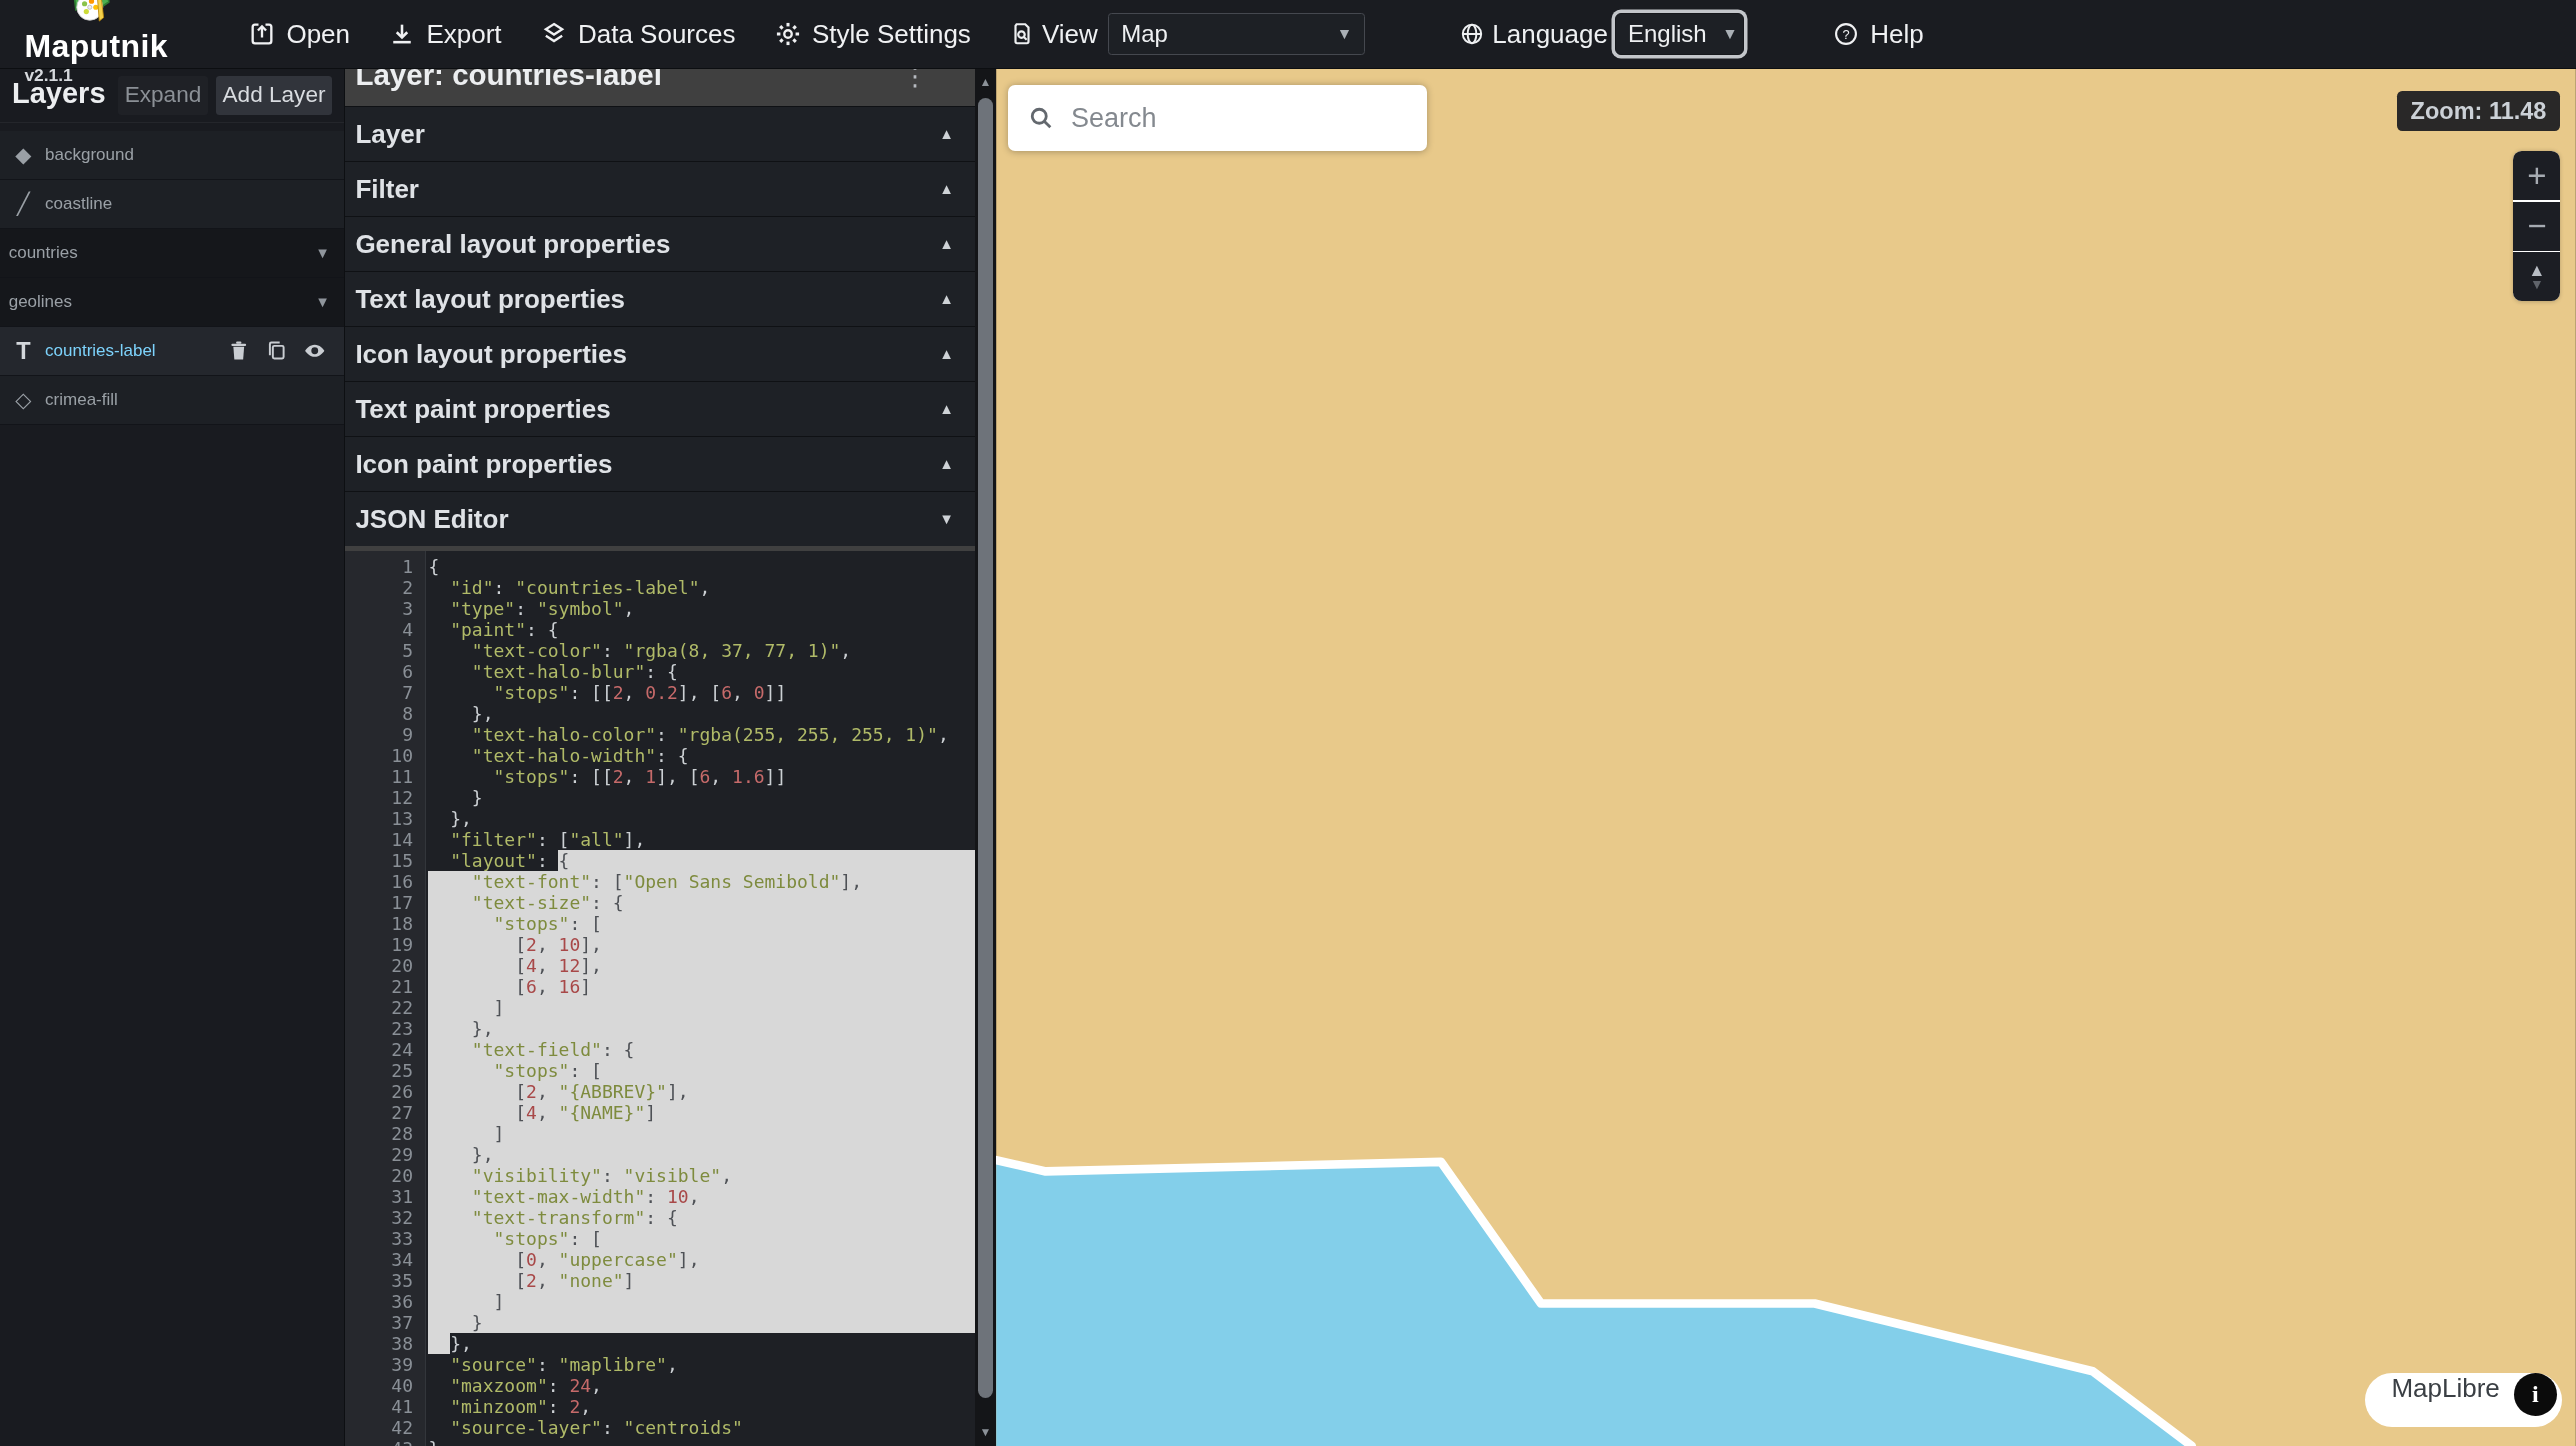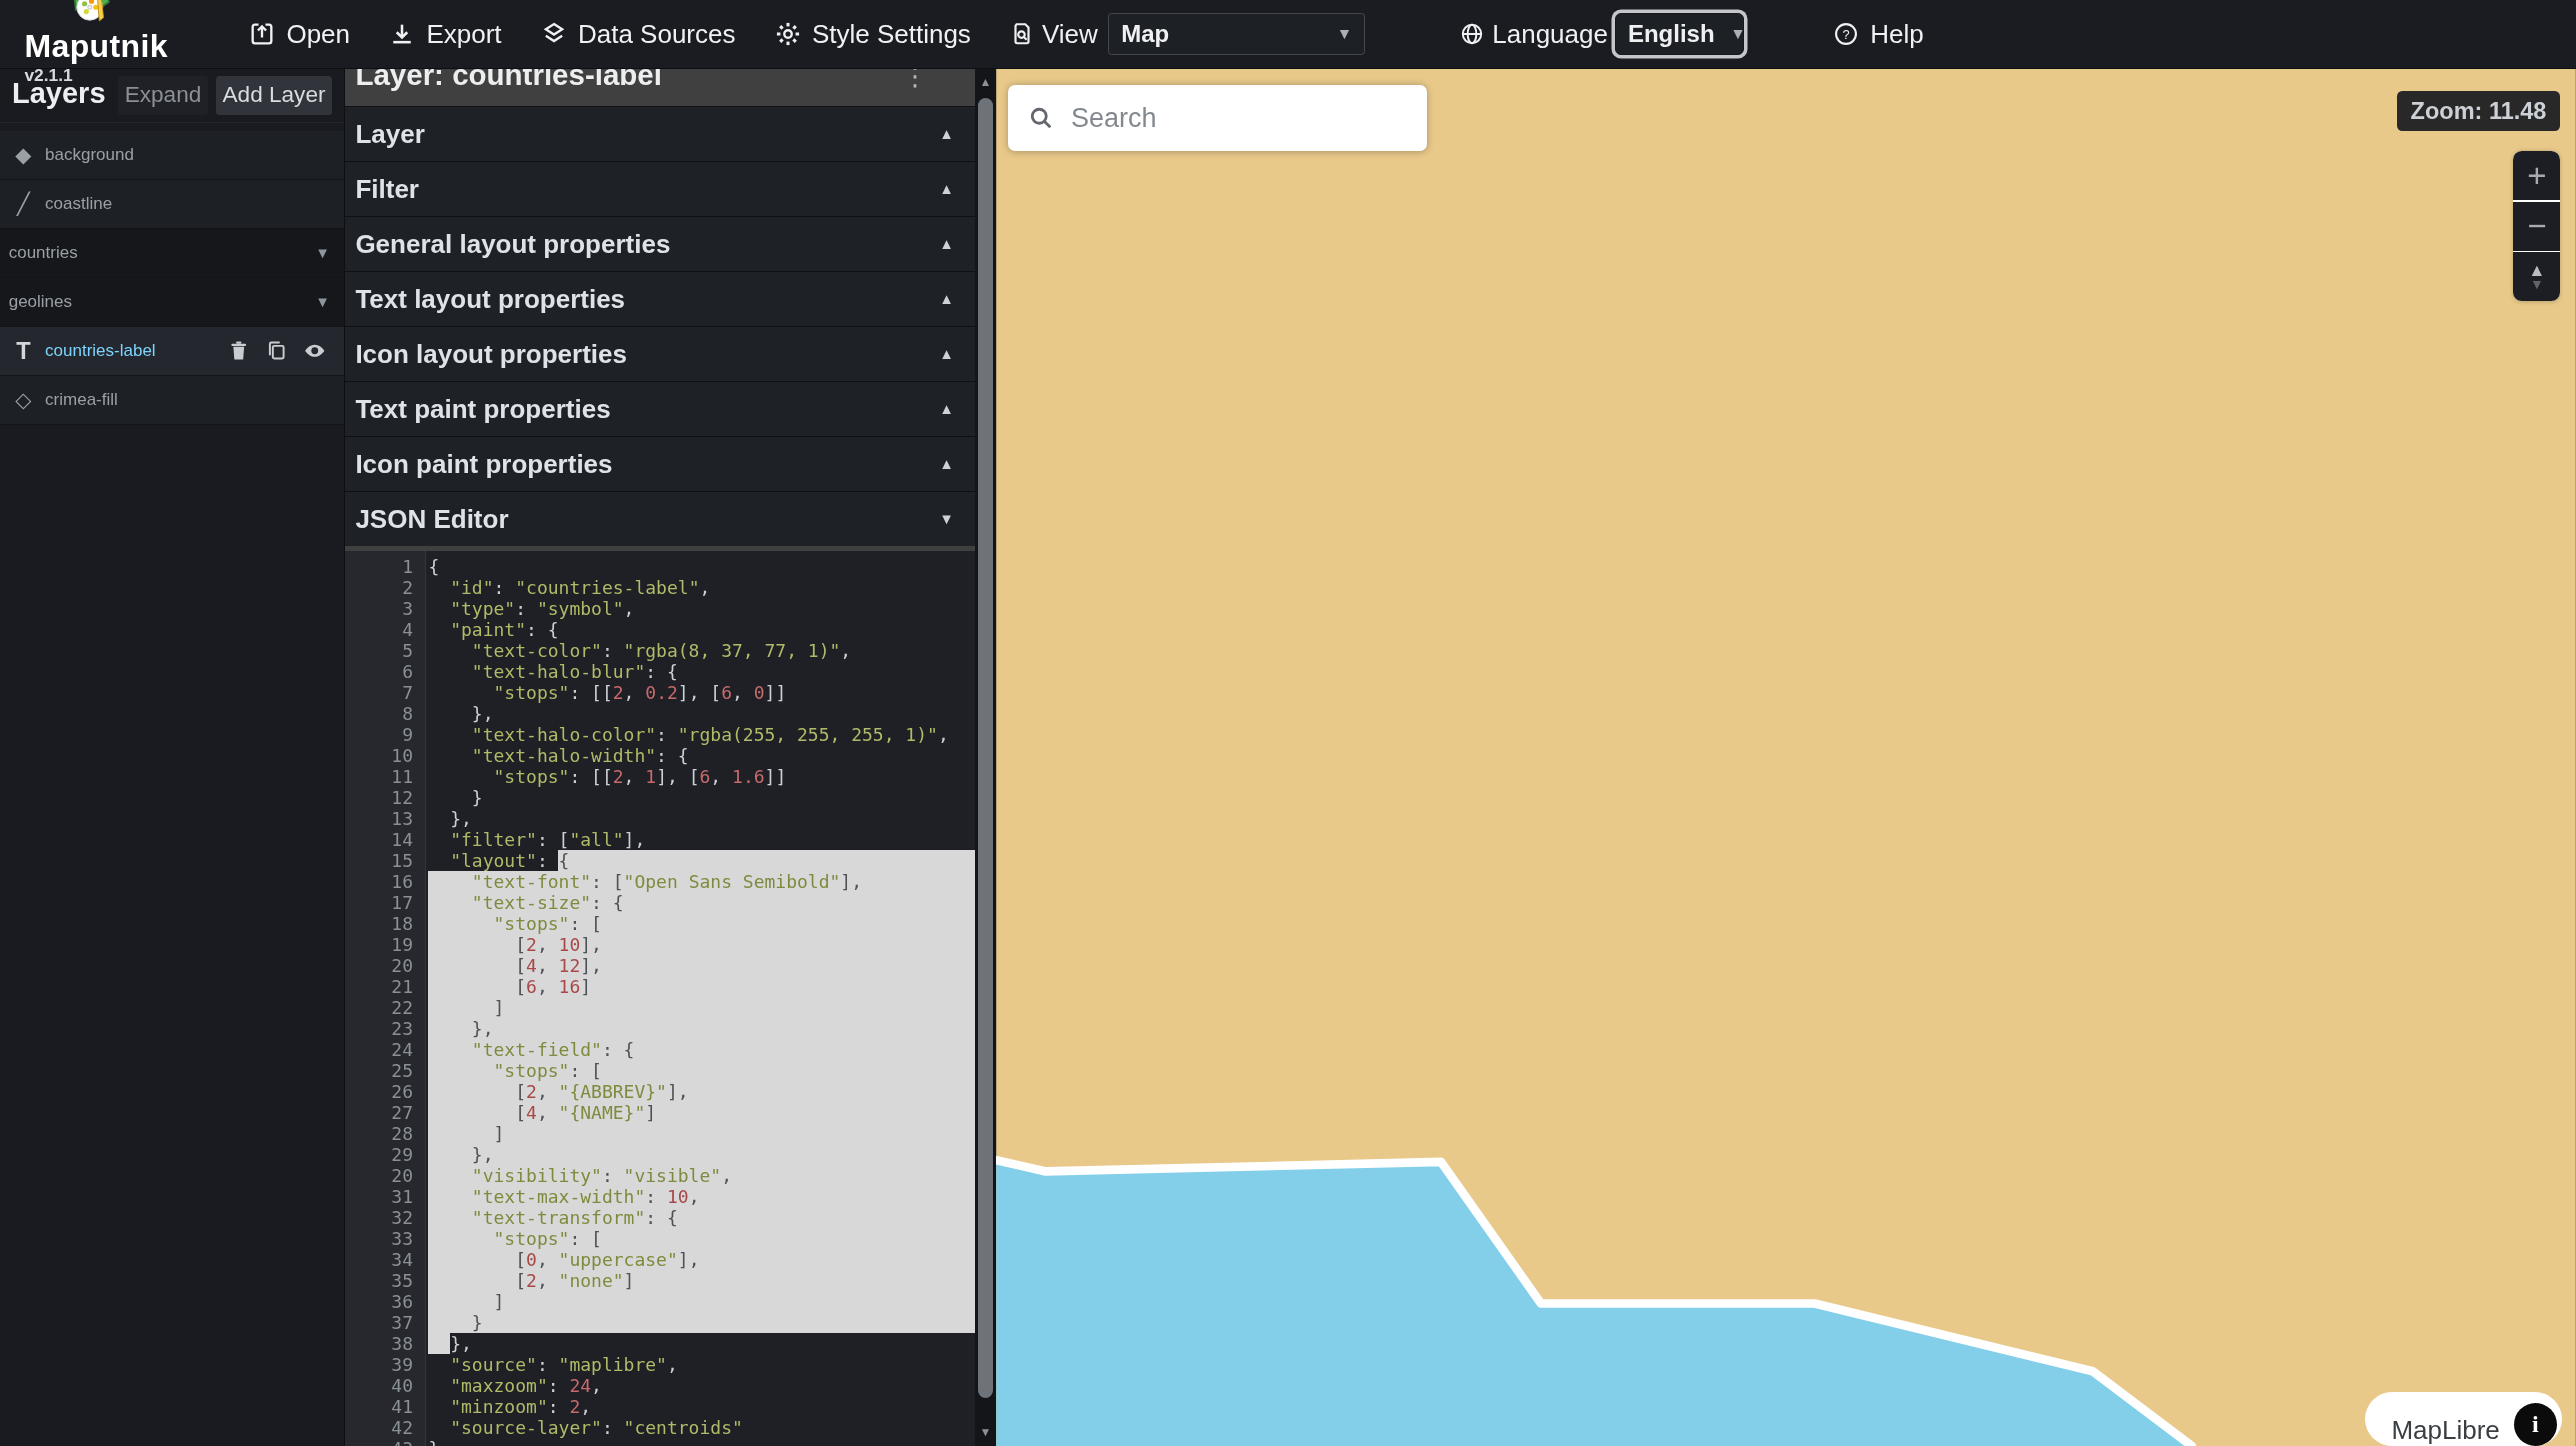--- a/index.html
+++ b/index.html
@@ -13,21 +13,21 @@
   .logo svg{align-self:center;}
   .appname{font-size:32px;font-weight:700;color:#ffffff;margin-left:10.4px;letter-spacing:0.4px;}
   .ver{font-size:17.4px;font-weight:700;color:#d6d9dd;margin-left:6px;}
   #menuwrap{display:flex;align-items:center;margin-left:80px;gap:38px;}
   .mi{display:flex;align-items:center;gap:10.4px;font-size:26px;color:#f0f1f3;background:none;border:none;
     cursor:pointer;font-family:inherit;padding:0;}
   .mi svg{width:28px;height:28px;color:#f0f1f3;}
   .tb-group{display:flex;align-items:center;gap:7px;font-size:26px;}
   .tb-select{display:flex;align-items:center;justify-content:space-between;background:#1d2025;
     border:0.9px solid #45484f;border-radius:3.5px;height:40px;padding:0 12px;color:#eef0f2;cursor:pointer;}
-  .tb-select .sv{font-size:24px;font-weight:bold;}
+  .tb-select .sv{font-size:24px;}
   .tb-select .caret{color:#aab0b6;font-size:15.6px;margin-left:15.6px;}
   #view-select{width:231px;margin-left:3.5px;}
   #language-select{width:103px;border:0.9px solid #16181c;box-shadow:0 0 0 3.5px #c3c6ca;border-radius:6px;}
   #lang-group{margin-left:56px;}
   #help-btn{margin-left:50px;}
 
   
   #sidebar{position:absolute;left:0;top:68px;width:344px;height:1378px;background:#191b20;}
   .sb-head{position:absolute;left:0;top:0;width:100%;height:54px;border-bottom:0.9px solid #24262b;}
   .sb-title{position:absolute;left:12px;top:8.7px;font-size:29px;font-weight:700;color:#eceef0;margin:0;}
@@ -93,22 +93,22 @@
     font-family:inherit;color:#3a3f44;}
   .searchbox input::placeholder{color:#84898f;}
   .zoom-badge{position:absolute;right:15.6px;top:22.6px;height:40px;line-height:40px;background:rgba(24,26,31,.92);
     border-radius:5.2px;padding:0 14px;font-size:23.5px;font-weight:700;color:#ccd1d7;}
   .zoomctl{position:absolute;right:15.6px;top:83px;width:47px;background:#ffffff;border-radius:8.7px;
     overflow:hidden;display:flex;flex-direction:column;gap:1.7px;box-shadow:0 0.9px 4.3px rgba(0,0,0,.2);}
   .zbtn{height:49px;background:#1c1e24;display:flex;align-items:center;justify-content:center;
     color:#a6abb2;font-size:33px;cursor:pointer;border:none;font-family:inherit;}
   .zbtn.compass{flex-direction:column;font-size:17.4px;line-height:14px;}
   .zbtn.compass .tu{color:#b9bec5;} .zbtn.compass .td{color:#60646b;font-size:14px;}
-  .attrib{position:absolute;right:14px;bottom:0;height:54px;background:#ffffff;border-radius:27px;
-    display:flex;align-items:flex-end;padding:0 5.2px 0 26px;}
+  .attrib{position:absolute;right:14px;bottom:19px;height:54px;background:#ffffff;border-radius:27px;
+    display:flex;align-items:flex-start;padding:0 5.2px 0 26px;}
   .attrib .at{font-size:26px;color:#3a3f44;margin-right:14px;}
   .attrib .info{width:43px;height:43px;border-radius:50%;background:#0b0b0b;color:#ffffff;display:flex;
     align-items:center;justify-content:center;font-size:24px;font-weight:700;cursor:pointer;
     font-family:"Liberation Serif",serif;}
 </style>
 </head>
 <body>
 
 <div id="app">
 

